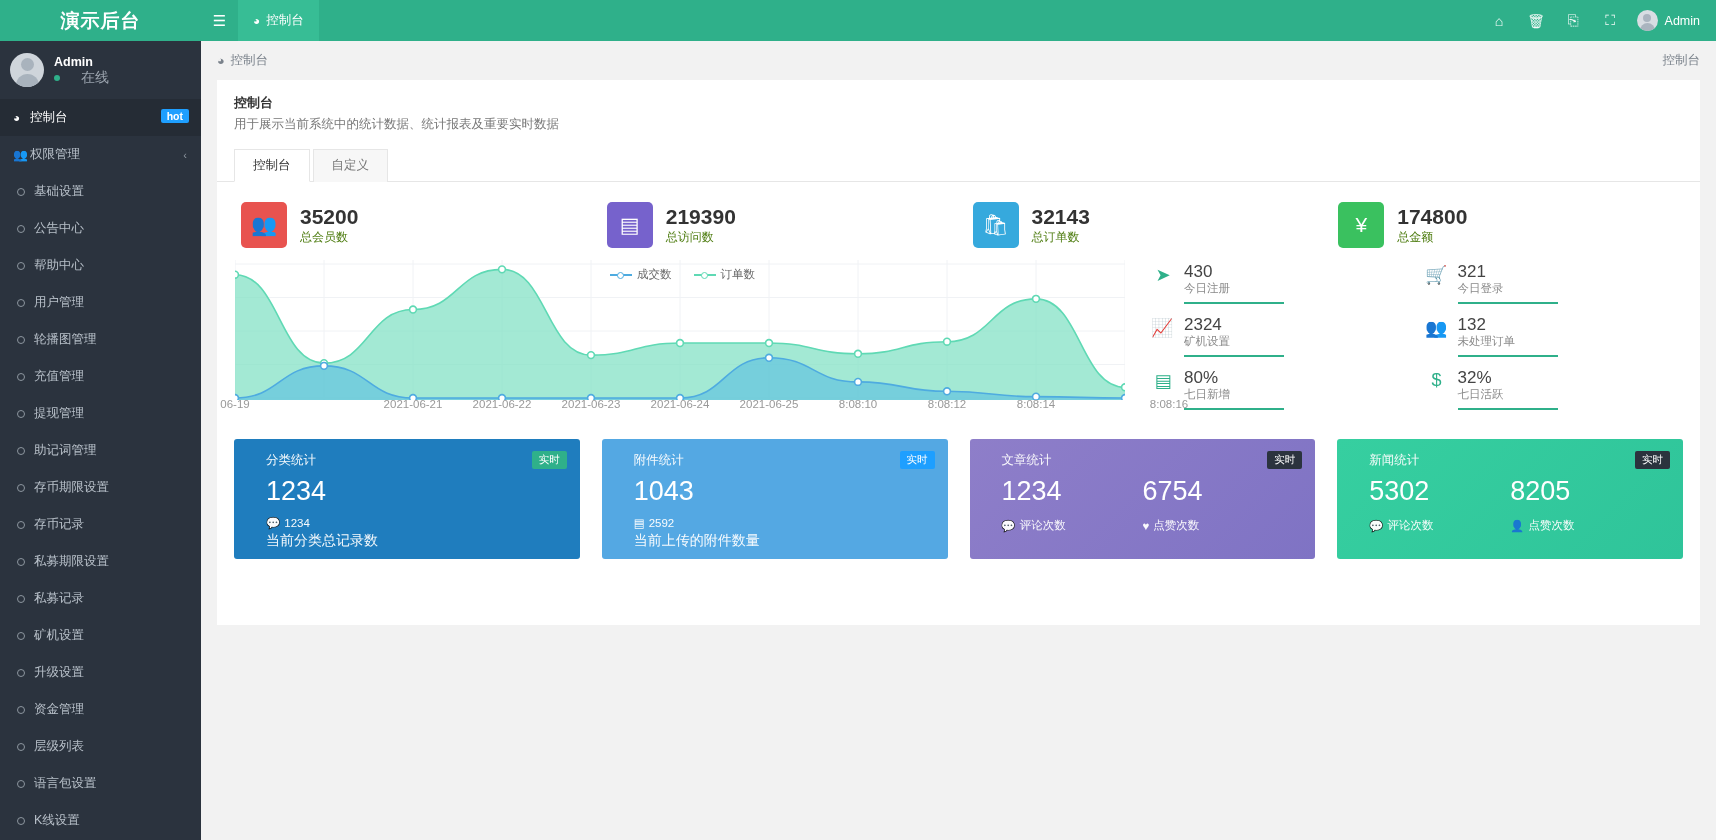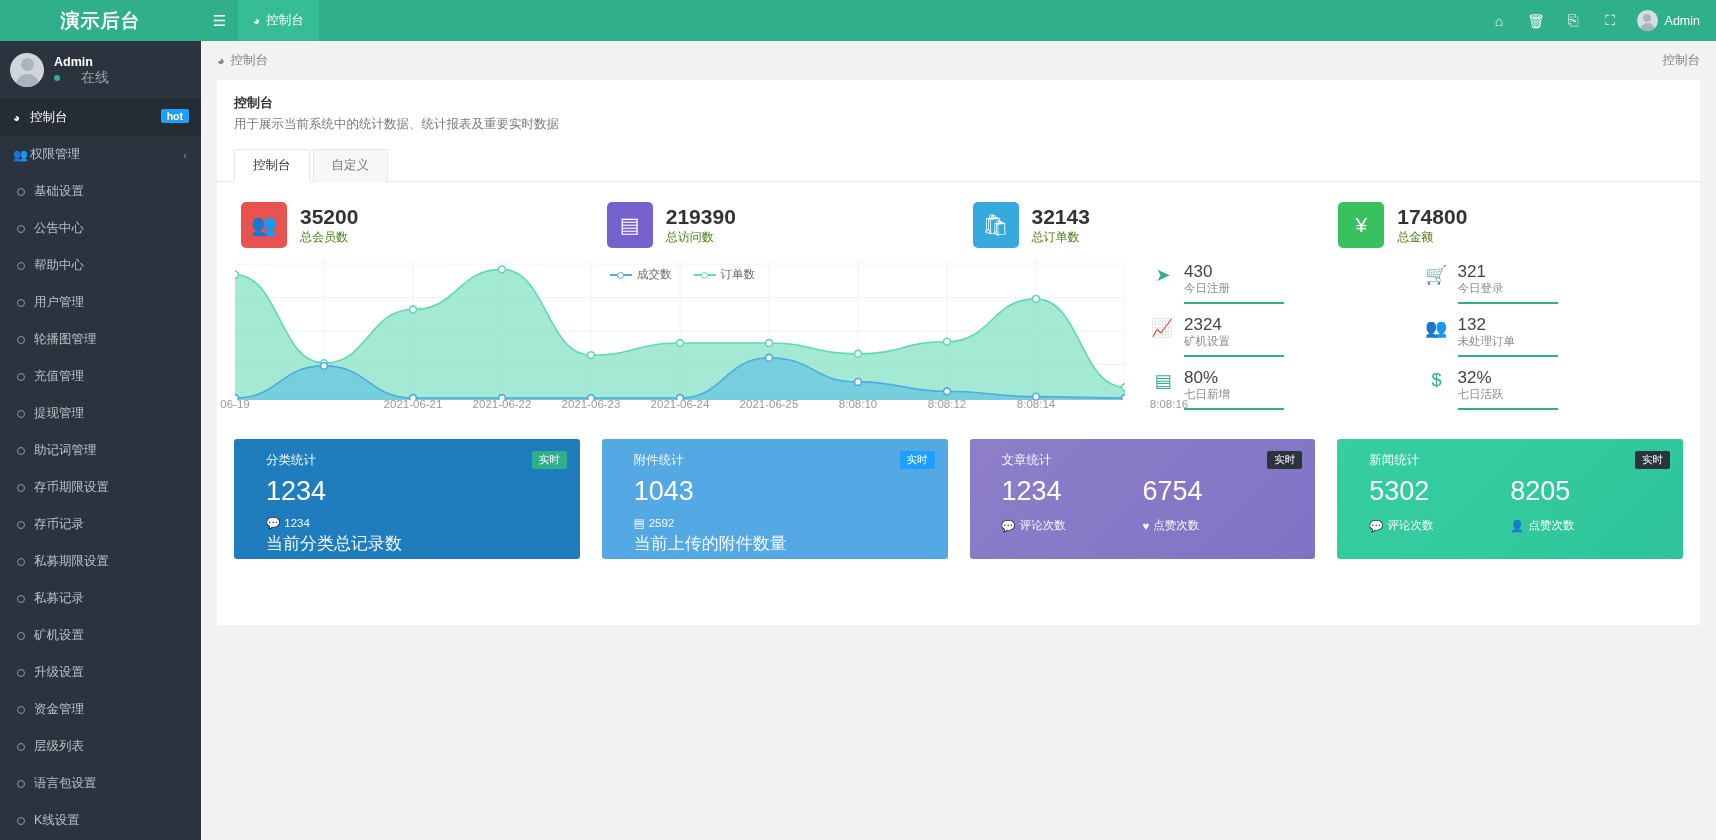--- a/index.html
+++ b/index.html
@@ -129,21 +129,21 @@
   .cardrow { display:flex; gap:22px; padding:18px 17px 24px 17px; }
   .bigcard { flex:1; height:120px; border-radius:3px; color:#fff; padding:13px 32px; position:relative; }
   .bc-title { font-size:12.5px; opacity:.95; }
   .bc-badge {
     position:absolute; right:13px; top:12px; font-size:10.5px; padding:2px 7px; border-radius:2px;
   }
   .bc-nums { display:flex; margin-top:6px; }
   .bc-col { flex:1; }
   .bc-num { font-size:27px; line-height:33px; font-weight:normal; }
   .bc-sub { font-size:11.5px; margin-top:8px; display:flex; align-items:center; gap:4px; opacity:.97; }
-  .bc-foot { font-size:17px; margin-top:2px; opacity:.95; }
+  .bc-foot { font-size:14px; margin-top:2px; opacity:.95; }
   .bc-2col .bc-sub { margin-top:10px; }
 </style>
 </head>
 <body>
 
 <div class="topbar">
   <div class="logo">演示后台</div>
   <div class="hamburger">☰</div>
   <div class="tab-open">
     <span style="font-size:12px;">◕</span>

